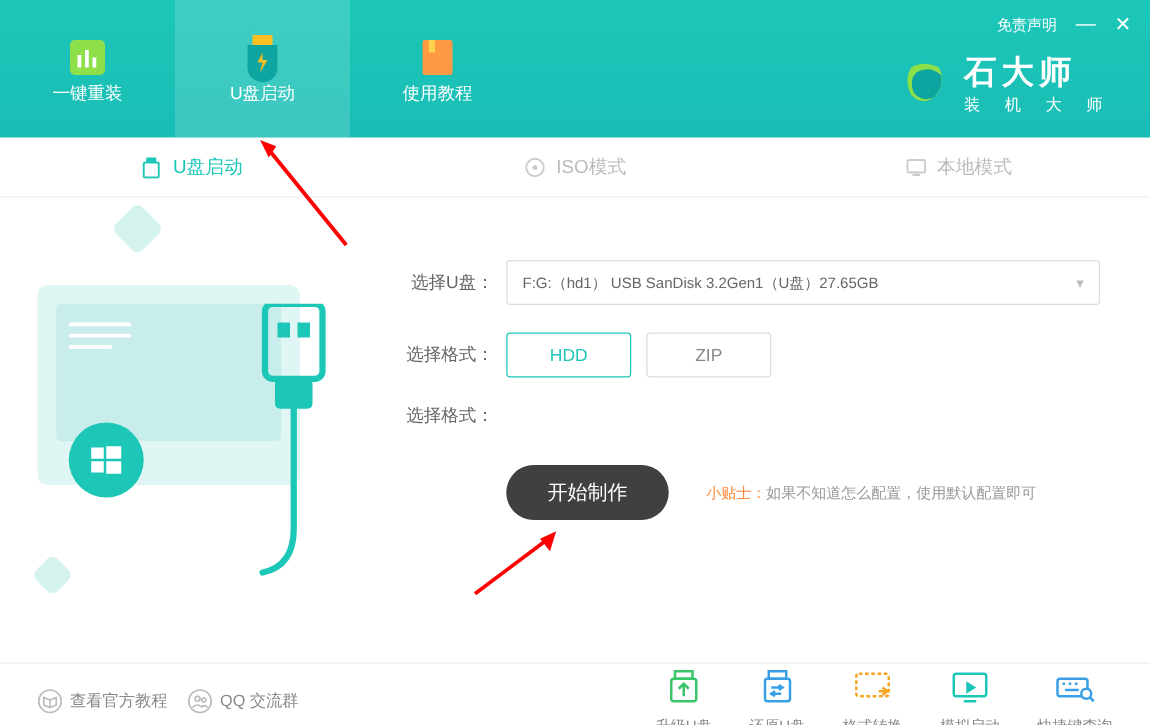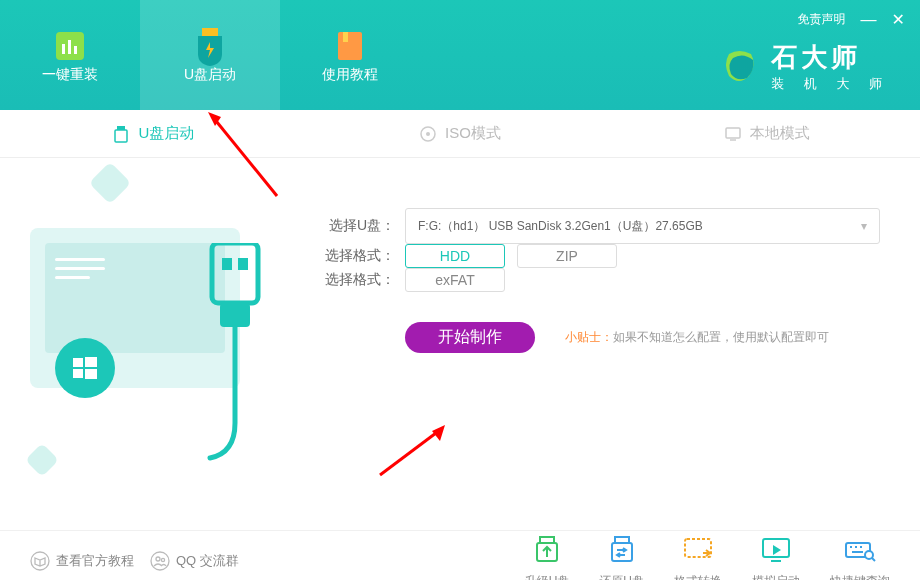--- a/index.html
+++ b/index.html
@@ -20,26 +20,26 @@
 .subtab.active { color: #1cc7b8; }
 .content { display: flex; height: 372px; }
 .illustration { width: 300px; position: relative; }
 .monitor { position: absolute; left: 30px; top: 70px; width: 210px; height: 160px; background: #e0f6f4; border-radius: 8px; }
 .monitor-screen { position: absolute; left: 15px; top: 15px; width: 180px; height: 110px; background: #c9edea; border-radius: 4px; }
 .monitor-lines { position: absolute; left: 25px; top: 30px; }
 .monitor-lines div { width: 50px; height: 3px; background: #fff; margin-bottom: 6px; border-radius: 2px; }
 .win-badge { position: absolute; left: 55px; top: 180px; width: 60px; height: 60px; background: #1cc7b8; border-radius: 50%; display: flex; align-items: center; justify-content: center; }
 .usb-plug { position: absolute; left: 200px; top: 85px; }
 .form-area { flex: 1; padding: 50px 40px 0 20px; }
-.form-row { display: flex; align-items: center; }
+.form-row { display: flex; align-items: center; margin-bottom: 22px; }
 .form-label { width: 75px; font-size: 14px; color: #666; text-align: right; margin-right: 10px; }
 .select-box { flex: 1; height: 36px; border: 1px solid #ddd; border-radius: 3px; padding: 12px 12px; display: flex; align-items: center; justify-content: space-between; font-size: 12px; color: #666; cursor: pointer; max-width: 480px; }
-.option-btn { width: 100px; height: 24px; border: 1px solid #ddd; border-radius: 3px; background: #fff; font-size: 14px; color: #888; cursor: pointer; margin-right: 12px; }
+.option-btn { width: 100px; height: 36px; border: 1px solid #ddd; border-radius: 3px; background: #fff; font-size: 14px; color: #888; cursor: pointer; margin-right: 12px; }
 .option-btn.selected { border-color: #1cc7b8; color: #1cc7b8; }
-.start-btn { width: 130px; height: 31px; background: #a21caf; border: none; border-radius: 22px; color: #fff; font-size: 16px; cursor: pointer; margin-left: 85px; }
+.start-btn { width: 130px; height: 44px; background: #404040; border: none; border-radius: 22px; color: #fff; font-size: 16px; cursor: pointer; margin-left: 85px; }
 .tip { font-size: 12px; color: #999; margin-left: 30px; }
 .tip-label { color: #ff8833; }
 .bottom-bar { height: 60px; display: flex; align-items: center; padding: 0 30px; border-top: 1px solid #f0f0f0; }
 .bottom-left { display: flex; gap: 16px; }
 .bottom-link { display: flex; align-items: center; gap: 6px; font-size: 13px; color: #888; cursor: pointer; }
 .bottom-actions { margin-left: auto; display: flex; gap: 30px; }
 .action-item { display: flex; flex-direction: column; align-items: center; gap: 5px; cursor: pointer; }
 .action-icon { width: 36px; height: 36px; display: flex; align-items: center; justify-content: center; }
 .action-label { font-size: 12px; color: #888; }
 .arrow { position: absolute; z-index: 10; }
@@ -159,21 +159,20 @@
         <span style="color:#bbb">▾</span>
       </div>
     </div>
     <div class="form-row">
       <div class="form-label">选择格式：</div>
       <button class="option-btn selected">HDD</button>
       <button class="option-btn">ZIP</button>
     </div>
     <div class="form-row">
       <div class="form-label">选择格式：</div>
-      <button class="option-btn">exFAT</button>
     </div>
     <div class="form-row" style="margin-top:30px">
       <button class="start-btn">开始制作</button>
       <span class="tip">
         <span class="tip-label">小贴士：</span><span>如果不知道怎么配置，使用默认配置即可</span>
       </span>
     </div>
   </div>
 </div>
 

